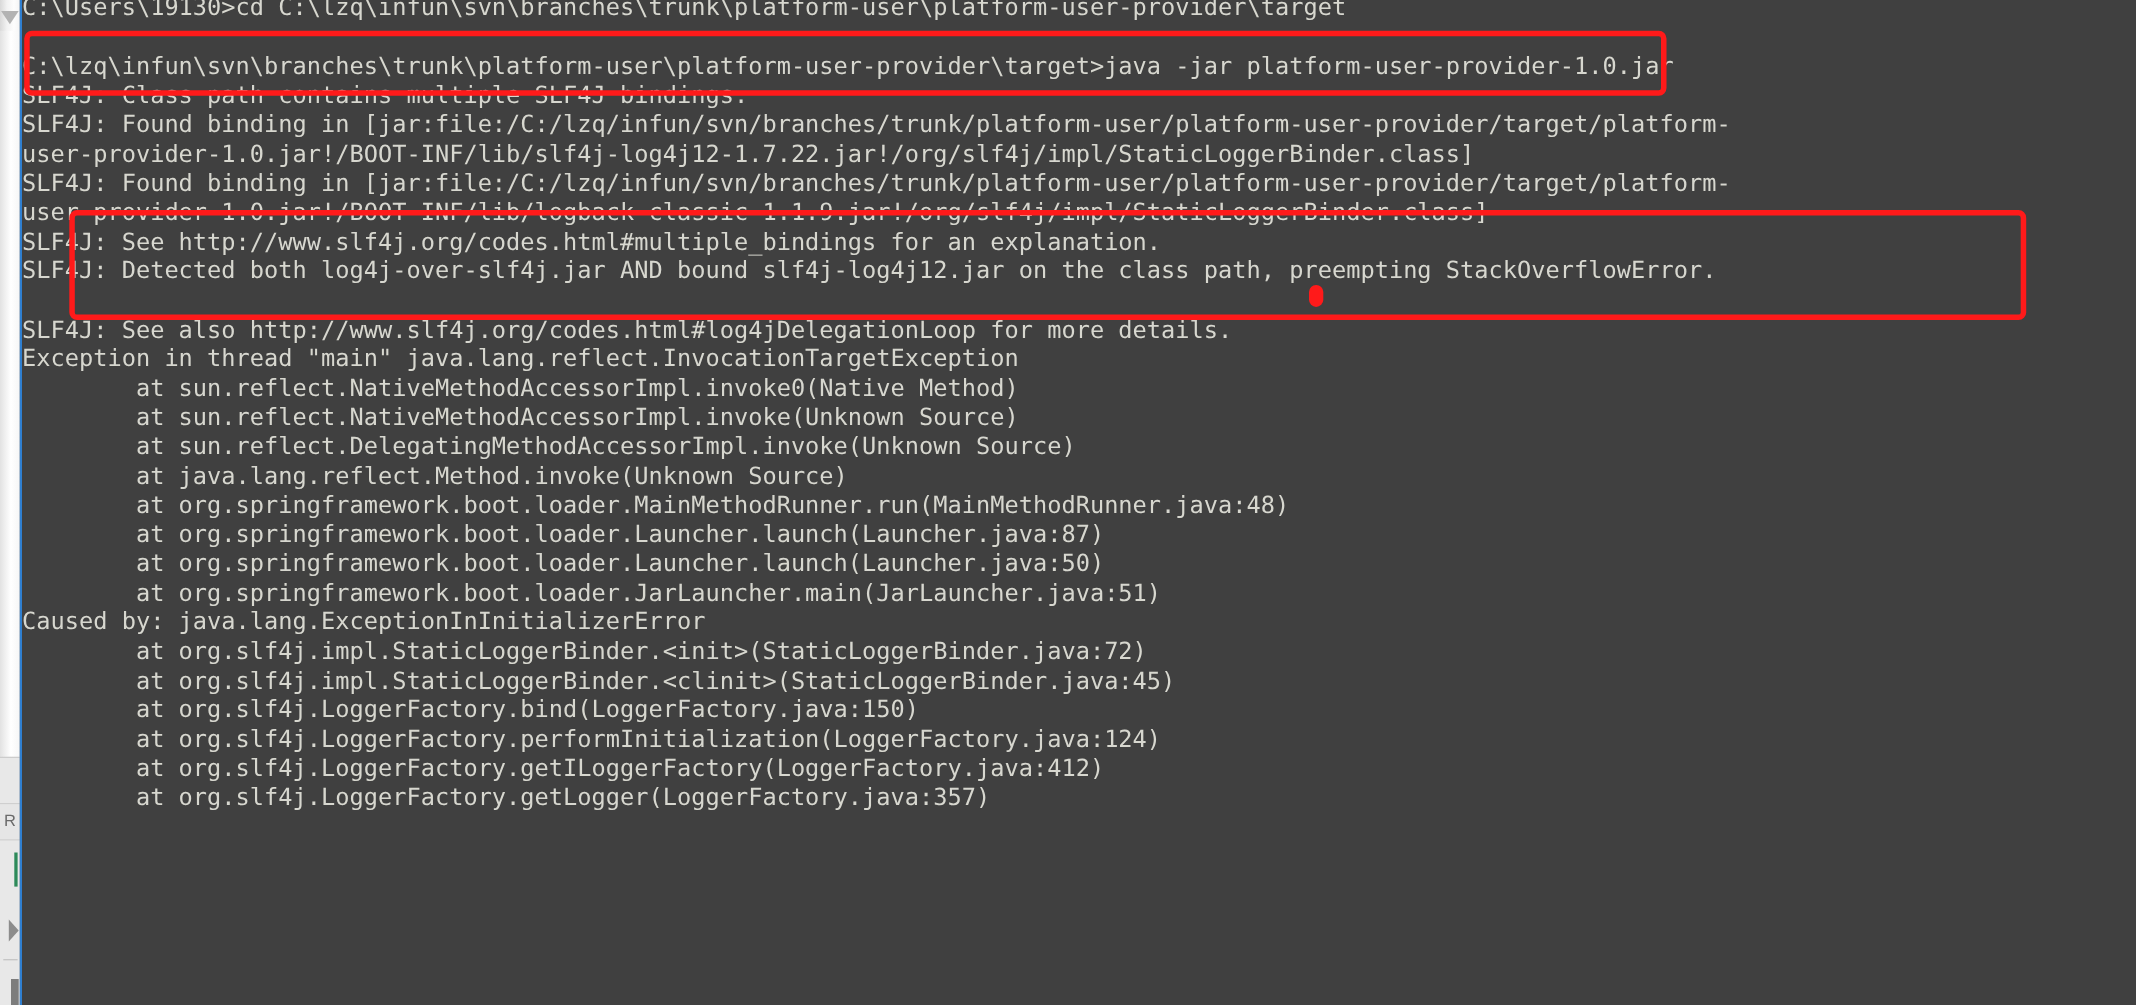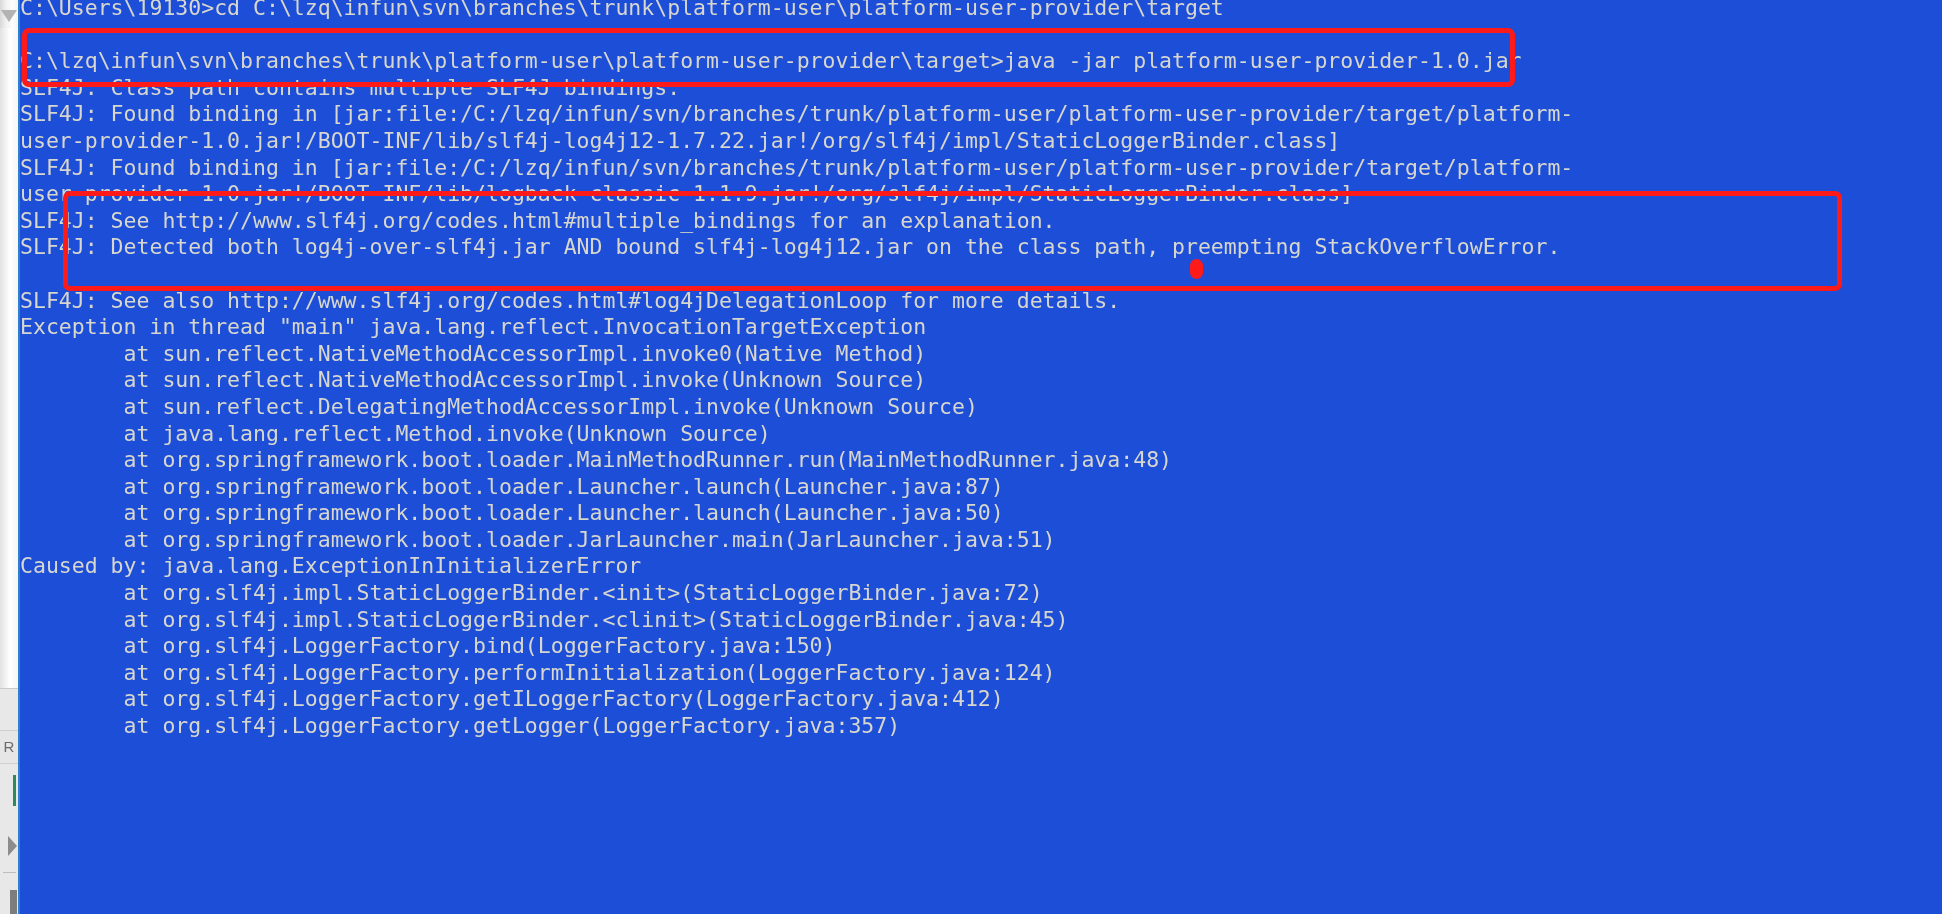--- a/index.html
+++ b/index.html
@@ -106,21 +106,21 @@
     background: #7d7d7d;
   }
 
   
   .console {
     position: absolute;
     left: 18px;
     top: 0;
     width: 1924px;
     height: 914px;
-    background: #1d4ed8;
+    background: #404040;
     border-left: 2px solid #2f7fd0;
     box-sizing: border-box;
     overflow: hidden;
   }
   .console-inner {
     position: absolute;
     left: 0;
     top: -5px;
     width: 1924px;
     padding-left: 0px;

